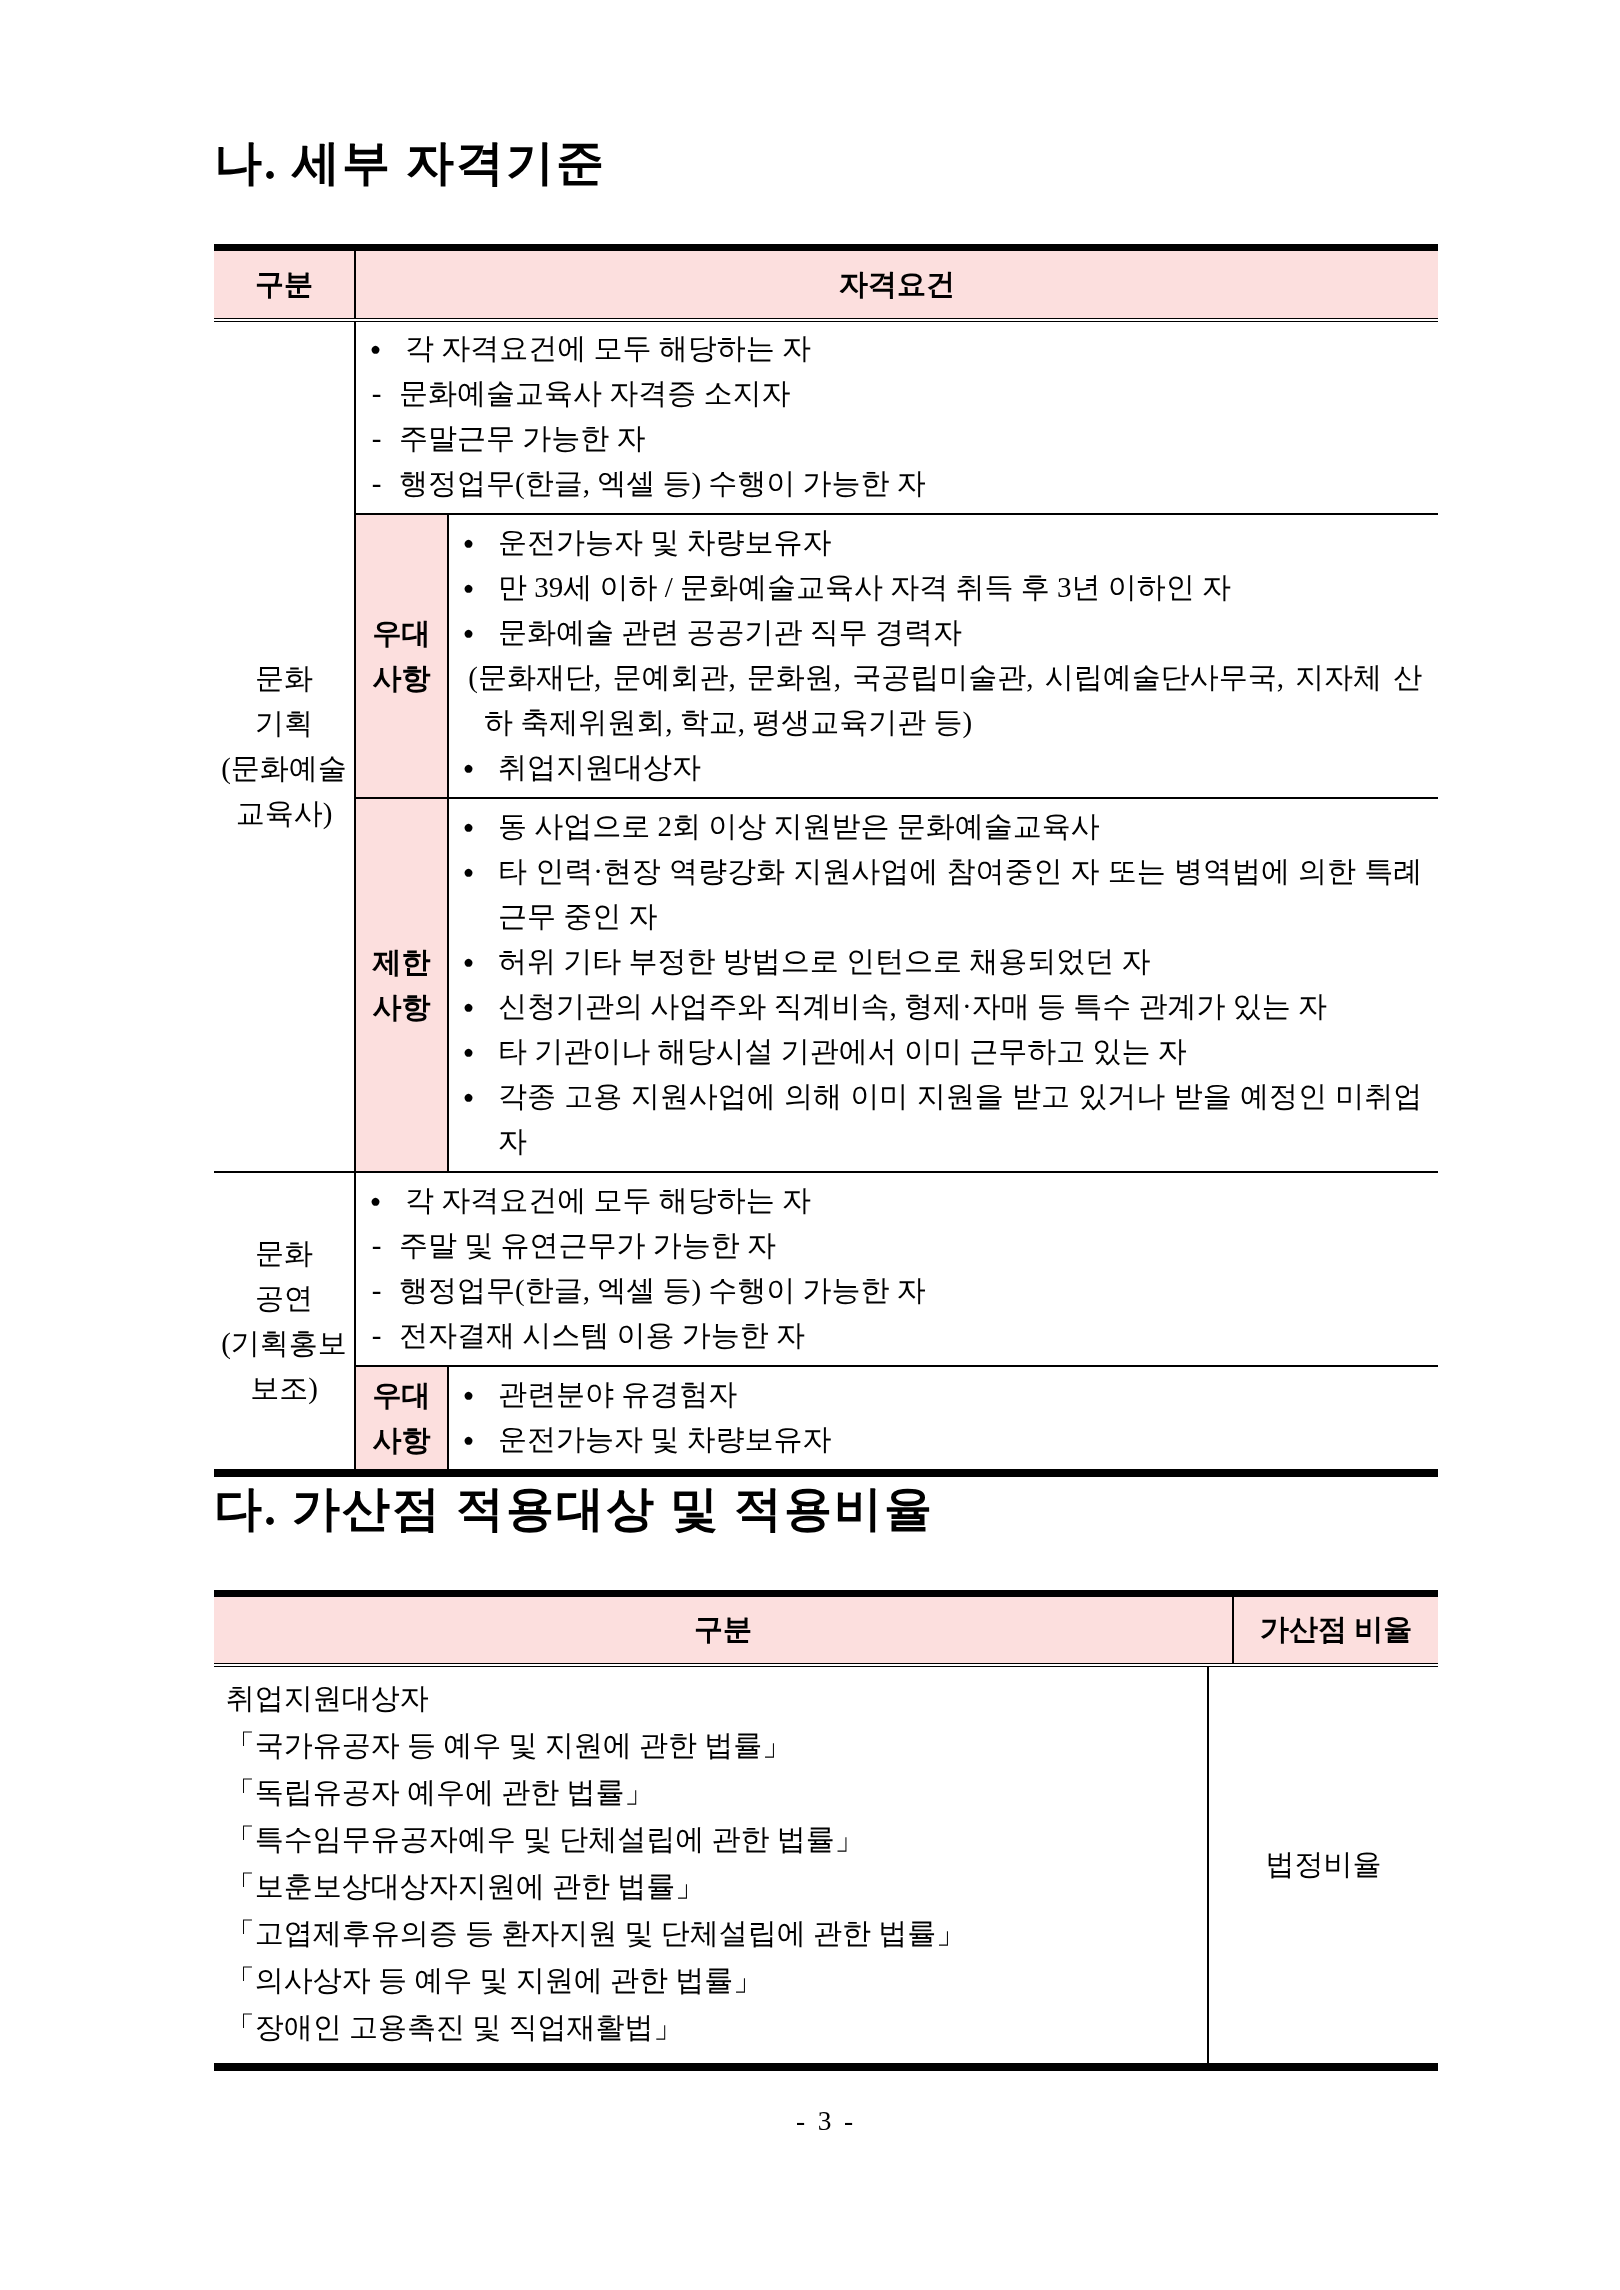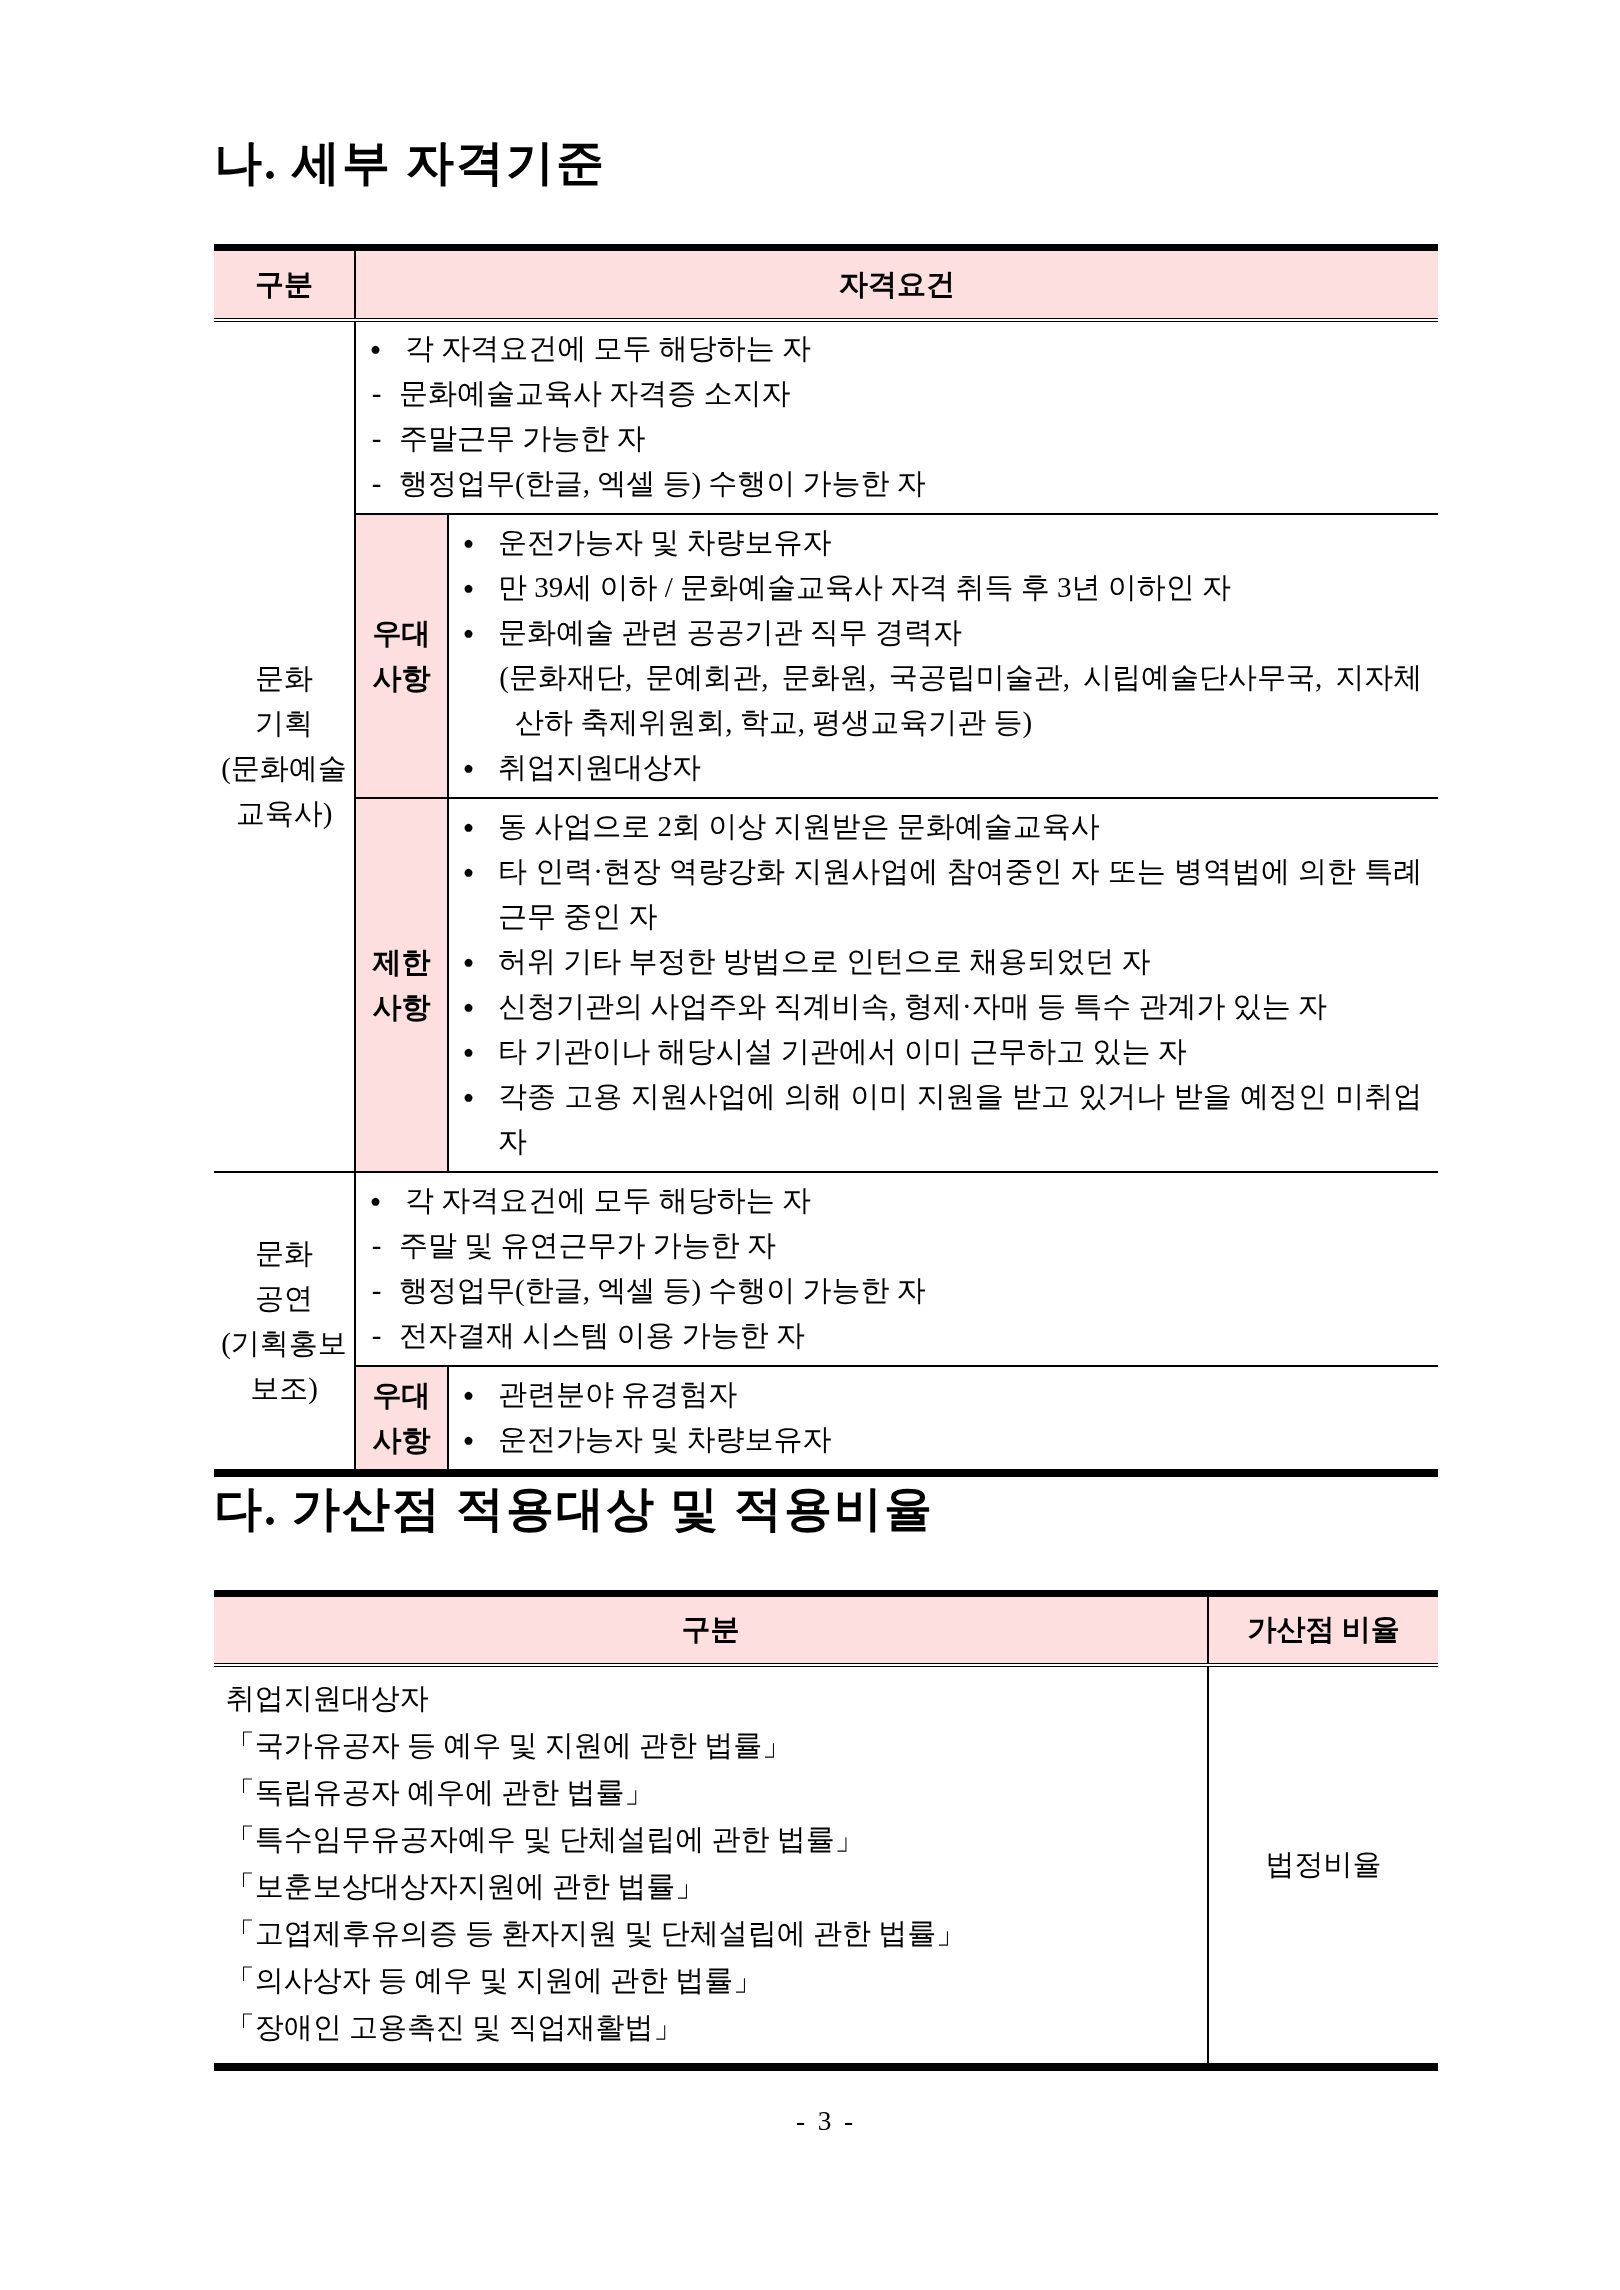--- a/index.html
+++ b/index.html
@@ -43,23 +43,23 @@
     border-right:2px solid var(--border);
     display:flex;align-items:center;justify-content:center;
     text-align:center;font-weight:700;white-space:pre-line;
   }
   .sub-content{flex:1;padding:4.9px 0 6.9px;min-width:0;}
   .it{position:relative;padding-left:49px;padding-right:15.7px;text-align:justify;}
   .it .mk{position:absolute;left:13.7px;top:0;line-height:45px;}
   .it-b .mk{font-size:18.6px;}
   .it-d{padding-left:43px;}
   .it-d .mk{left:15.7px;font-size:29px;}
-  .it-p{padding-left:66px;text-indent:-15.7px;}
+  .it-p{padding-left:35px;text-indent:-15.7px;}
   .t2-col-cat{flex:1;border-right:2px solid var(--border);}
-  .t2-col-ratio{width:229px;flex:none;}
+  .t2-col-ratio{width:204px;flex:none;}
   .t2-body{display:flex;}
   .t2-cell-cat{flex:1;border-right:2px solid var(--border);padding:7.8px 0 11.8px;min-width:0;}
   .t2-line{padding-left:11.8px;line-height:47px;}
   .t2-cell-ratio{
     width:229px;flex:none;display:flex;align-items:center;justify-content:center;
   }
   .footer{margin-top:35px;text-align:center;font-size:27.4px;letter-spacing:2.9px;}
 </style>
 </head>
 <body>

